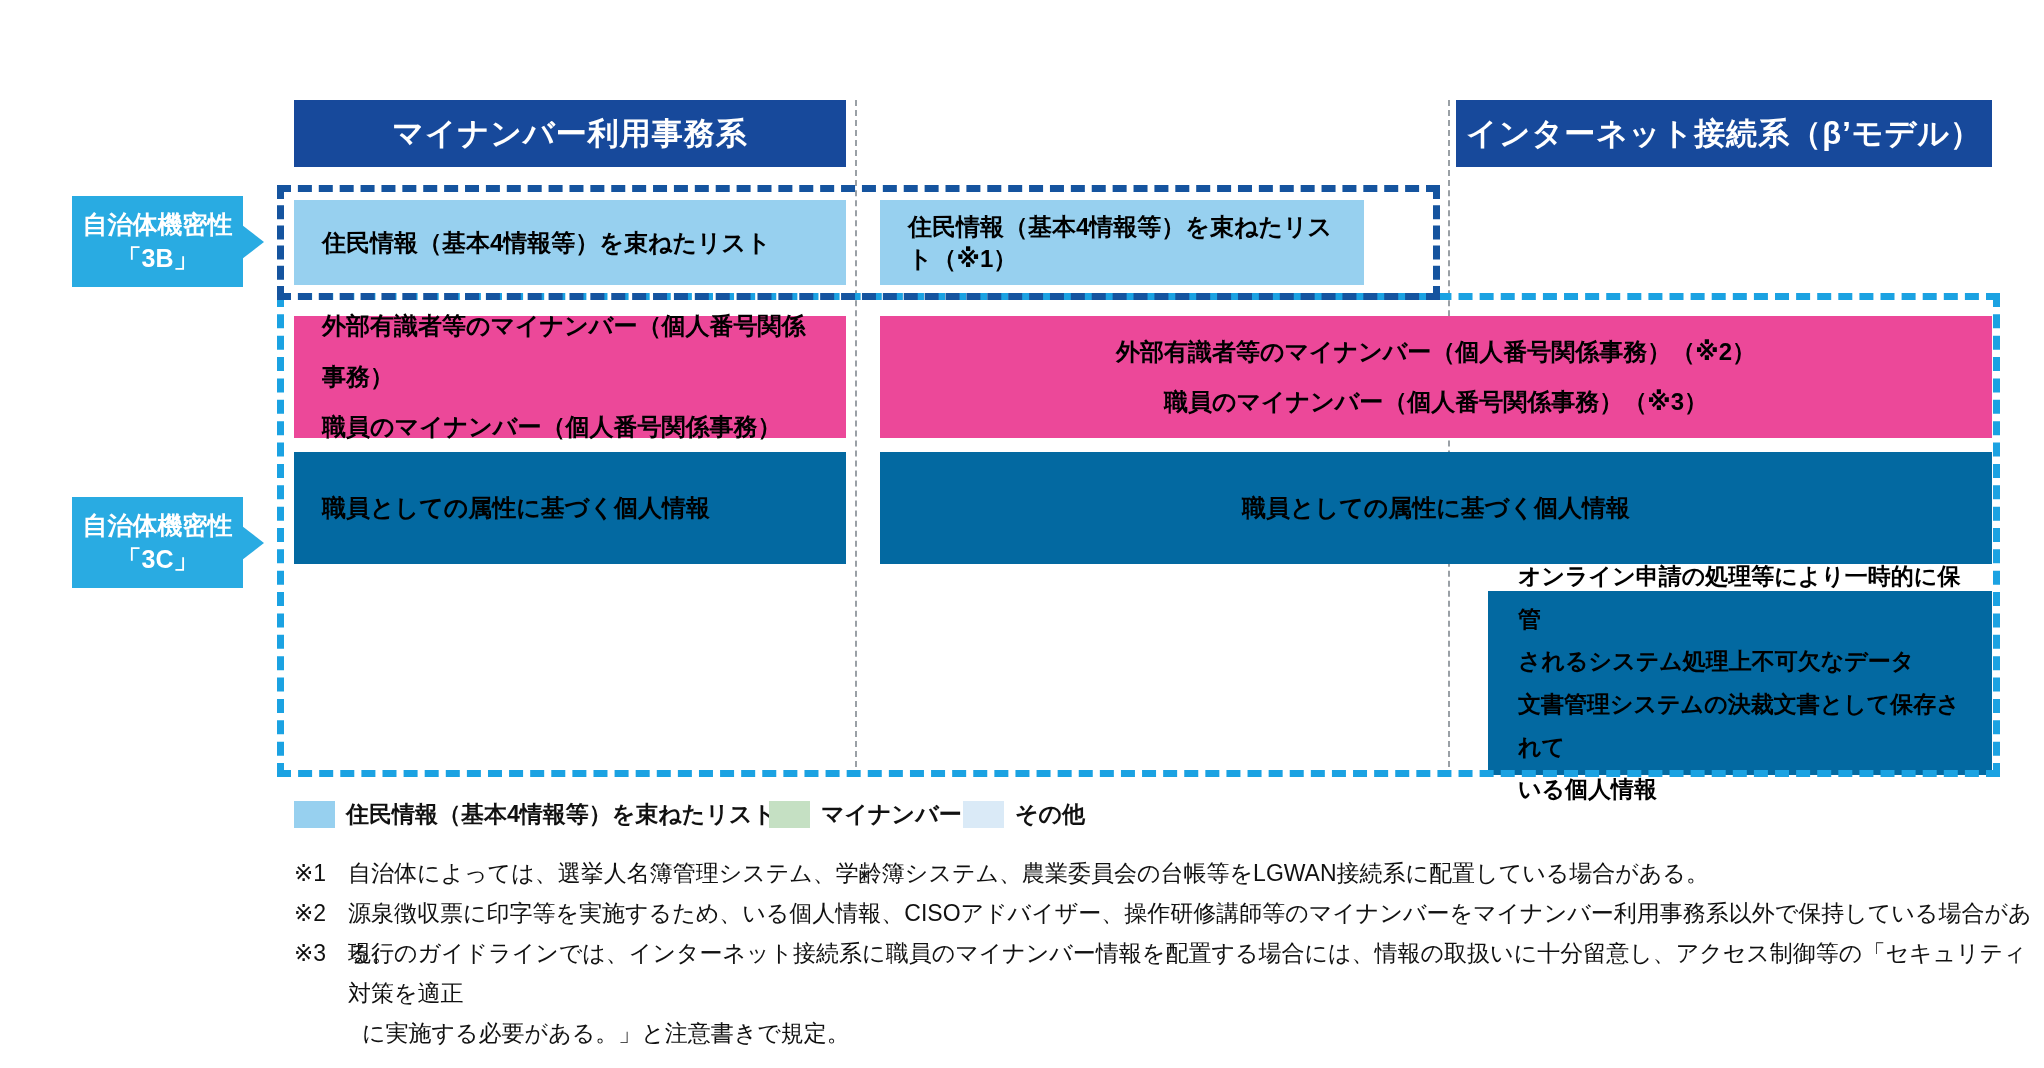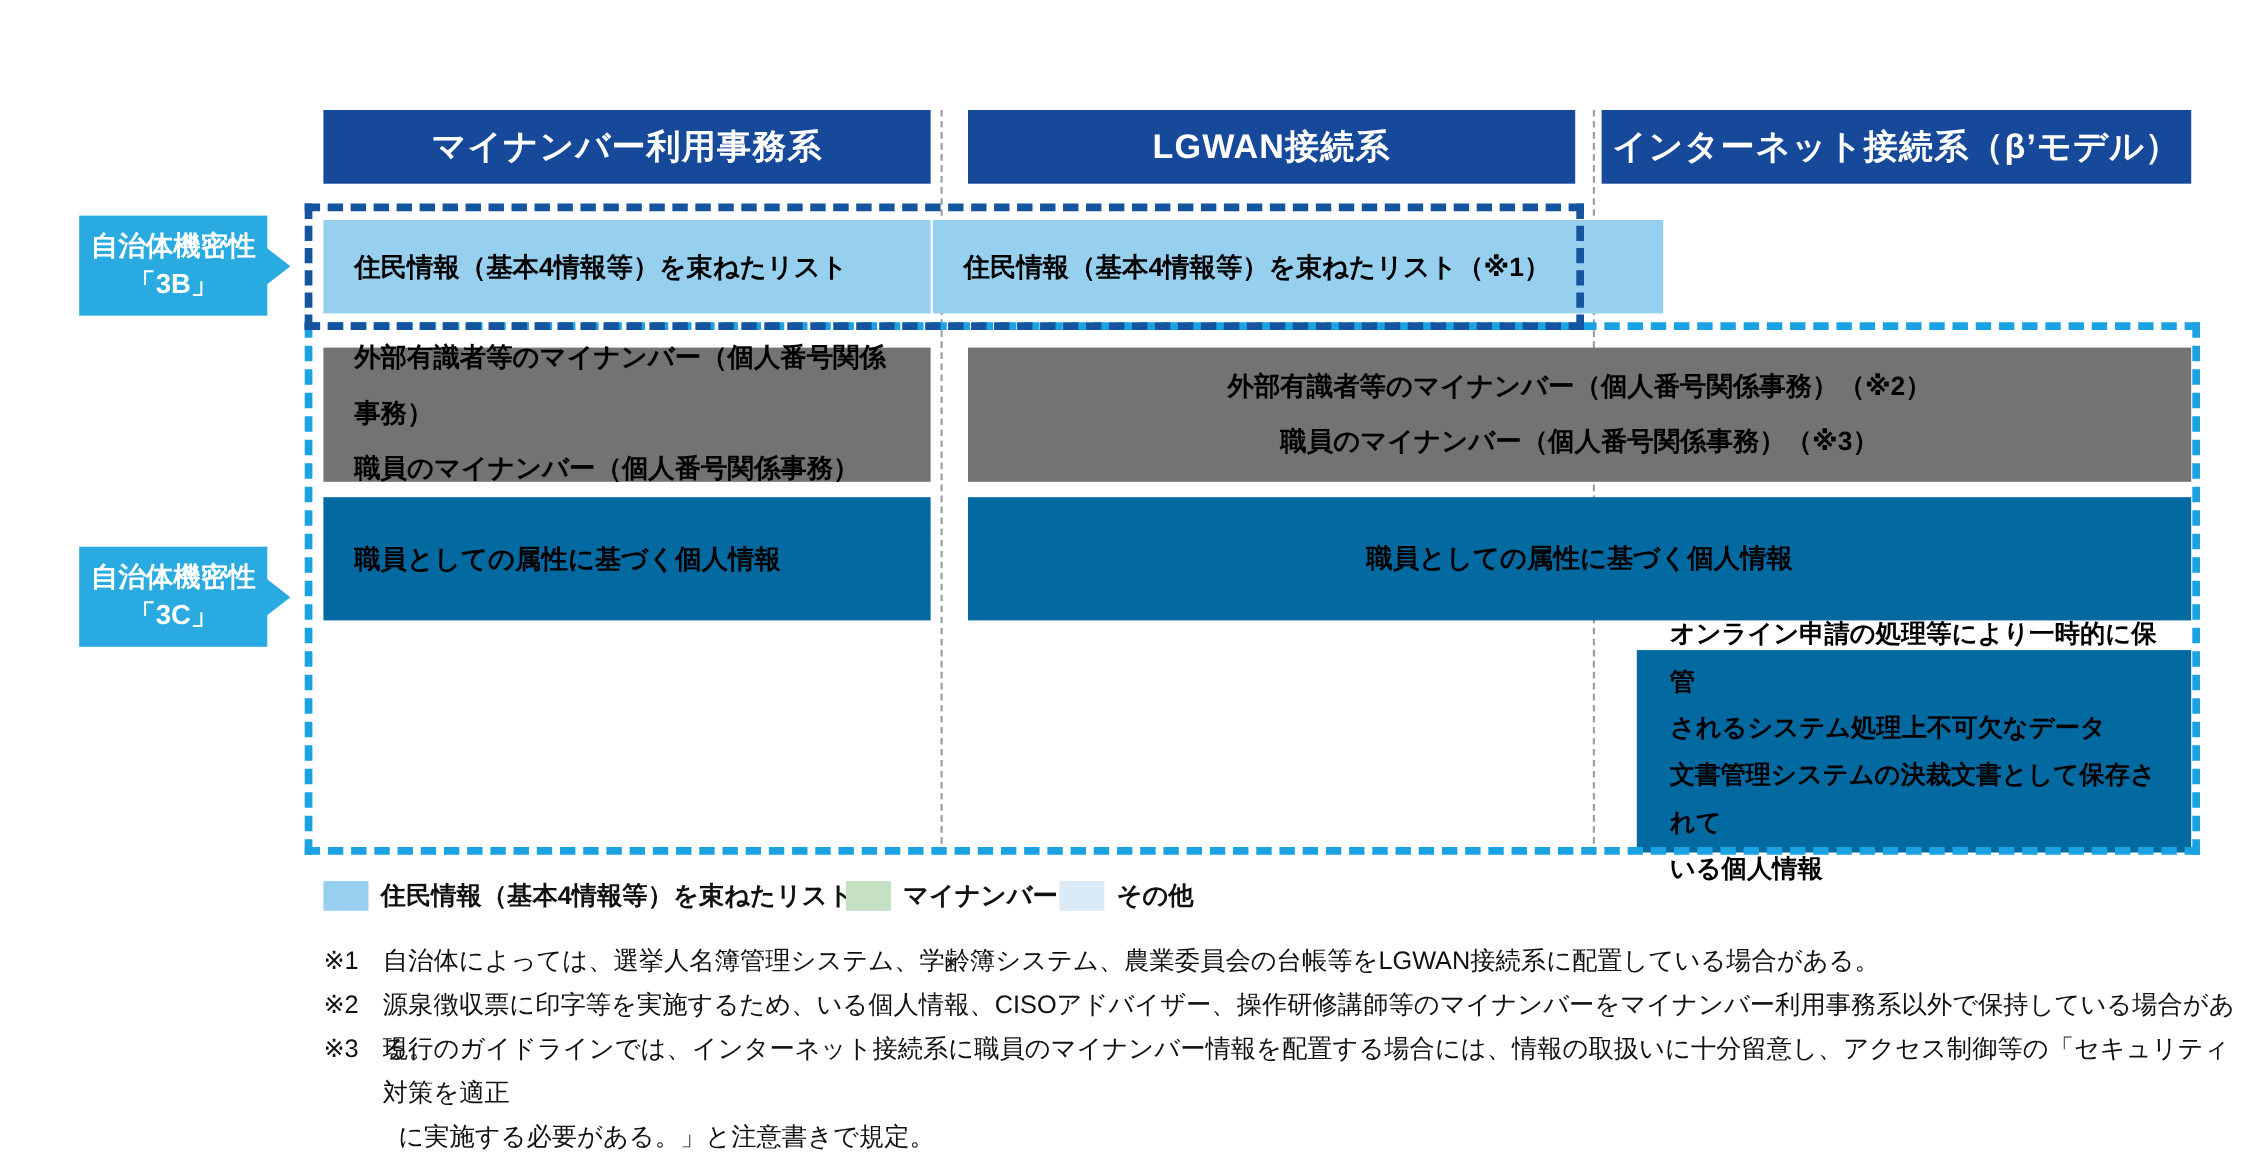--- a/index.html
+++ b/index.html
@@ -12,21 +12,21 @@
 
   
   .hdr { position:absolute; top:100px; height:67px; background:#17499B; color:#ffffff;
          font-weight:700; font-size:31px; display:flex; align-items:center; justify-content:center;
          letter-spacing:1px; z-index:2;text-align:right; }
 
   
   .box { position:absolute; display:flex; flex-direction:column; justify-content:center;
          font-size:24px; font-weight:600; color:#000; z-index:2; }
   .box.blue  { background:#97D0EF; }
-  .box.green { background:#737373; }
+  .box.green { background:#ec4899; }
   .box.pale  { background:#0369a1; }
   .box.left   { align-items:flex-start; text-align:left; padding-left:28px; padding-right:14px; }
   .box.center { align-items:center; text-align:center; padding:0 12px; }
   .box.tall { line-height:2.1; }
   .box.para { line-height:1.85; font-size:23px;margin-top:13px; }
 
   
   .dashrect { position:absolute; background:transparent; }
   .dash3b { left:277px; top:185px; width:1163px; height:115px; border:7px dashed #15549F; z-index:4; }
   .dash3c { left:277px; top:293px; width:1723px; height:484px; border:7px dashed #1BA2E2; z-index:3; }
@@ -55,30 +55,29 @@
 </style>
 </head>
 <body>
 
 <div class="canvas">
 
   <div class="vsep" style="left:855px"></div>
   <div class="vsep" style="left:1448px"></div>
 
   <div class="hdr" style="left:294px;width:552px">マイナンバー利用事務系</div>
-  <div class="hdr" style="left:880px;width:552px">LGWAN接続系</div>
   <div class="hdr" style="left:1456px;width:536px">インターネット接続系（β’モデル）</div>
 
   <div class="dashrect dash3c"></div>
   <div class="dashrect dash3b"></div>
 
   <div class="box blue left" style="left:294px;top:200px;width:552px;height:85px">
     <div>住民情報（基本4情報等）を束ねたリスト</div>
   </div>
-  <div class="box blue left" style="left:848px;top:200px;width:664px;height:85px">
+  <div class="box blue left" style="left:880px;top:200px;width:484px;height:85px">
     <div>住民情報（基本4情報等）を束ねたリスト（※1）</div>
   </div>
 
   <div class="box green left tall" style="left:294px;top:316px;width:552px;height:122px">
     <div>外部有識者等のマイナンバー（個人番号関係 事務）</div>
     <div>職員のマイナンバー（個人番号関係事務）</div>
   </div>
   <div class="box green center tall" style="left:880px;top:316px;width:1112px;height:122px">
     <div>外部有識者等のマイナンバー（個人番号関係事務）（※2）</div>
     <div>職員のマイナンバー（個人番号関係事務）（※3）</div>

